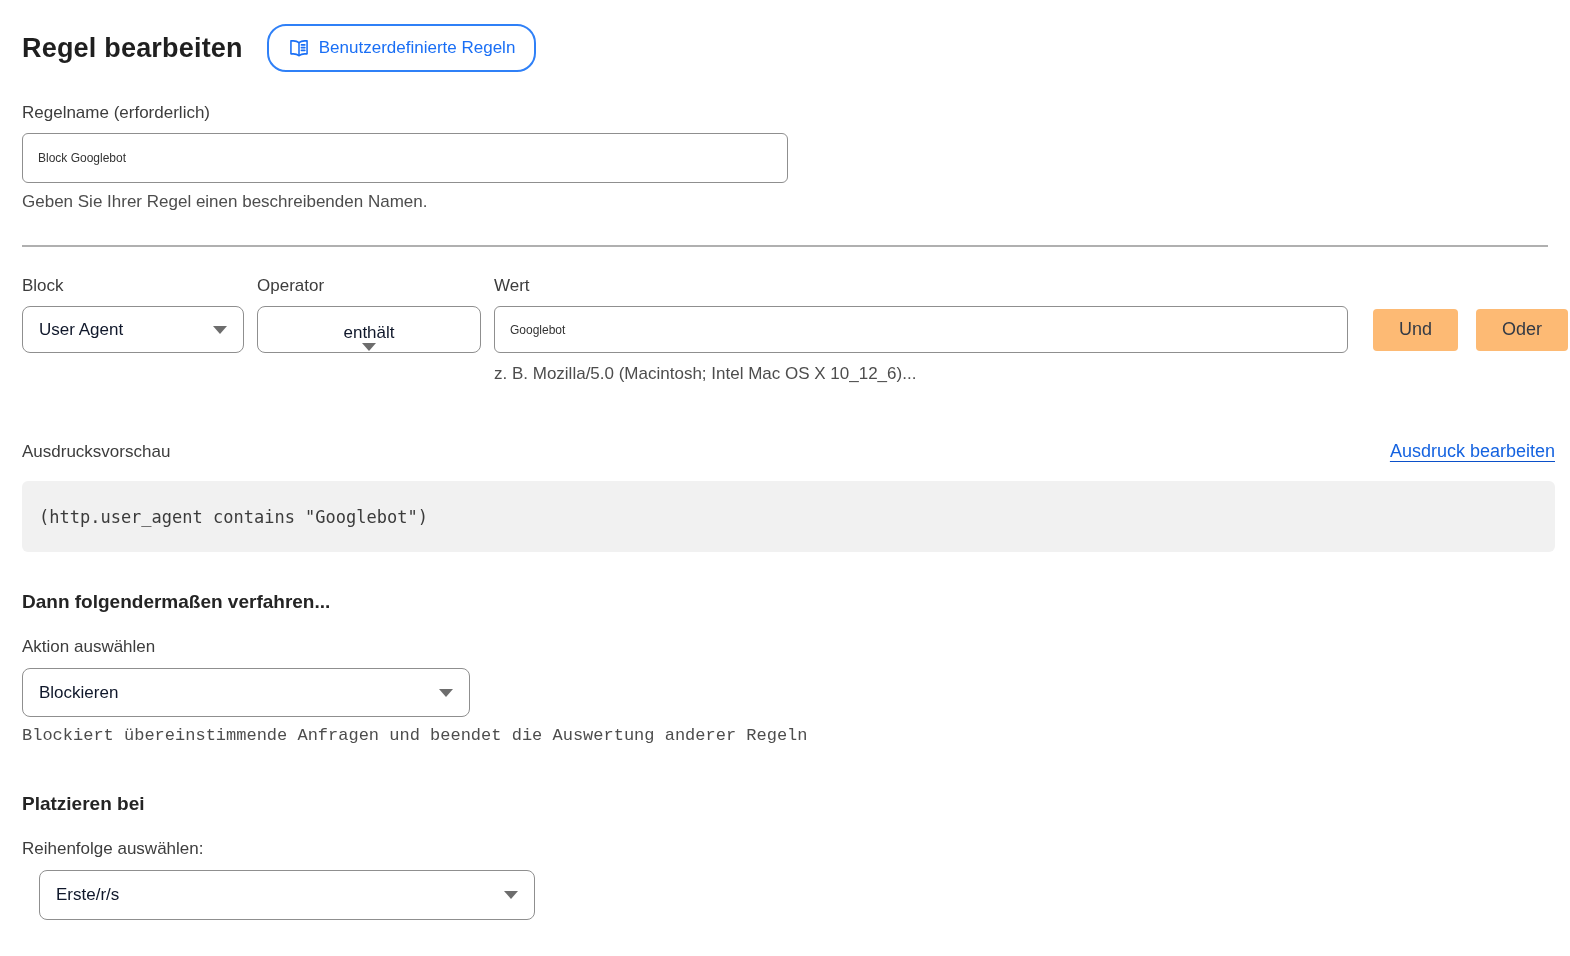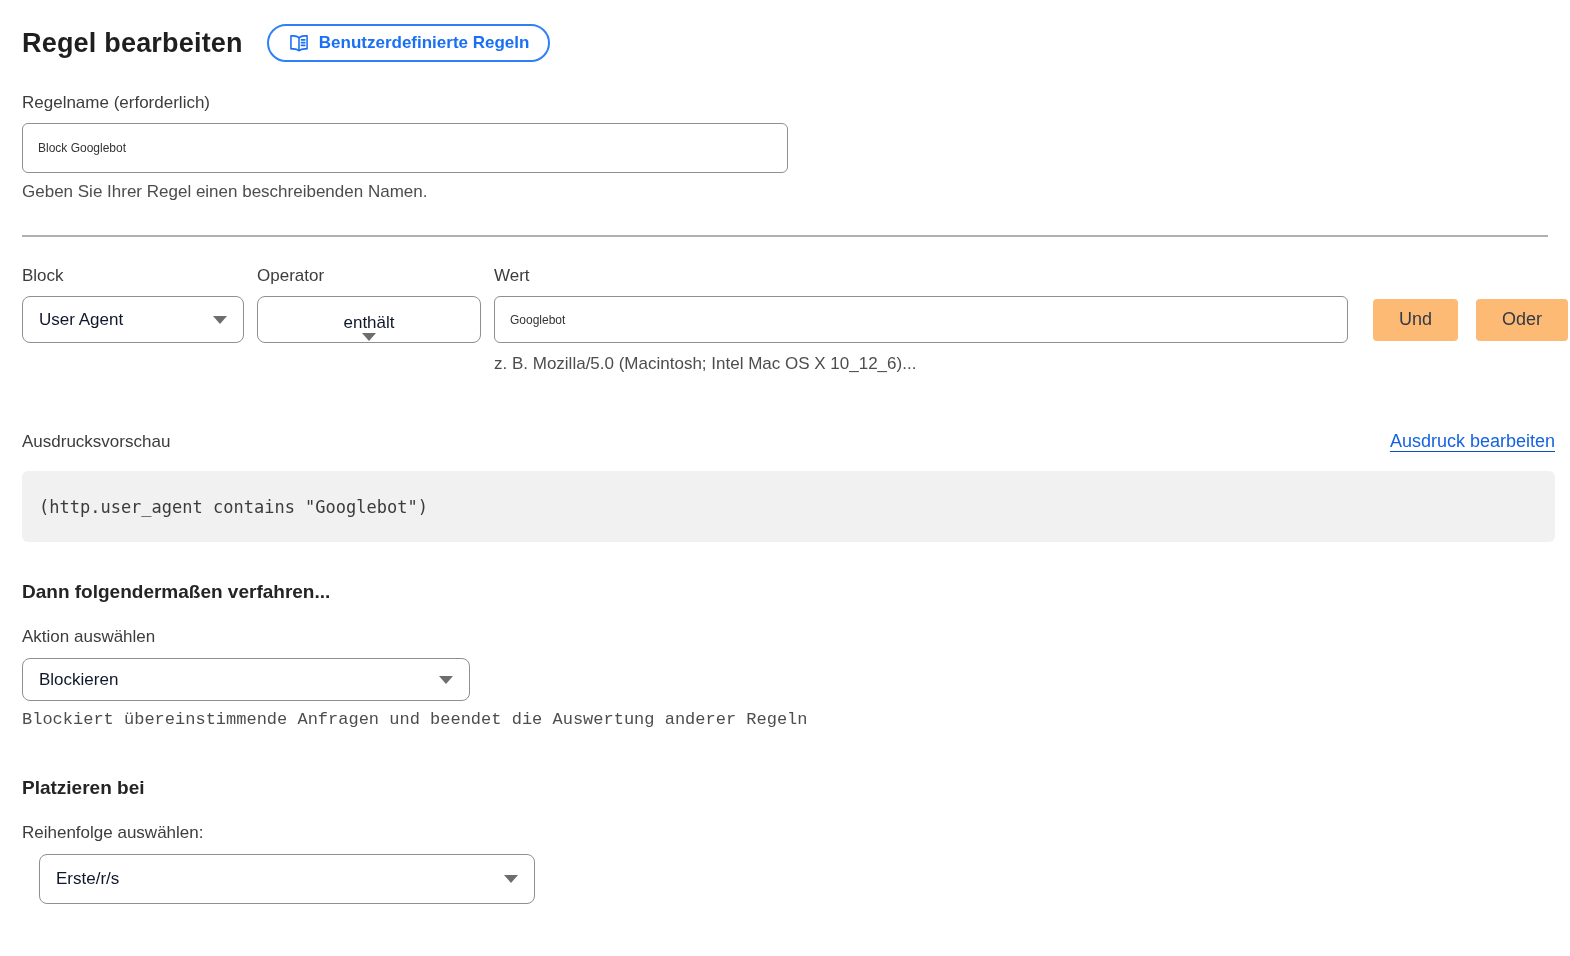--- a/index.html
+++ b/index.html
@@ -21,24 +21,24 @@
   
   .header-row { display: flex; align-items: center; gap: 24px; margin-bottom: 31px; }
   .page-title {
     font-size: 27px;
     font-weight: 700;
     color: #1f1f1f;
     letter-spacing: 0.2px;
   }
   .docs-badge {
     display: inline-flex; align-items: center; gap: 9px;
-    height: 38px; padding: 0 19px;
+    height: 48px; padding: 0 19px;
     border: 2px solid #2f80f7; border-radius: 19px;
     color: #1a6ff5; background: #ffffff;
-    font-size: 17px; cursor: pointer; font-weight: bold;
+    font-size: 17px; cursor: pointer;
   }
   .docs-badge svg { display: block; }
 
   
   .field-label { display: block; font-size: 17px; color: #3d3d3d; margin-bottom: 10px; }
   .helper-text { font-size: 17px; color: #4d4d4d; }
 
   
   .text-input {
     display: block;
@@ -107,21 +107,21 @@
   }
   .code-text {
     font-family: "DejaVu Sans Mono", "Liberation Mono", monospace;
     font-size: 17px; color: #3b3b3b;
   }
 
   
   .section-heading { font-size: 19px; font-weight: 700; color: #242424; }
   .action-section { margin-top: 39px; }
   .action-section .field-label { margin-top: 24px; margin-bottom: 11px; }
-  .select-action { width: 448px; height: 43px; }
+  .select-action { width: 448px; height: 49px; }
   .action-helper { margin-top: 9px; font-family: Liberation Mono, monospace; }
 
   .placement-section { margin-top: 48px; }
   .placement-section .field-label { margin-top: 24px; margin-bottom: 11px; }
   .select-order { width: 496px; height: 50px; margin-left: 17px; }
 </style>
 </head>
 <body>
 
 <div class="page">

